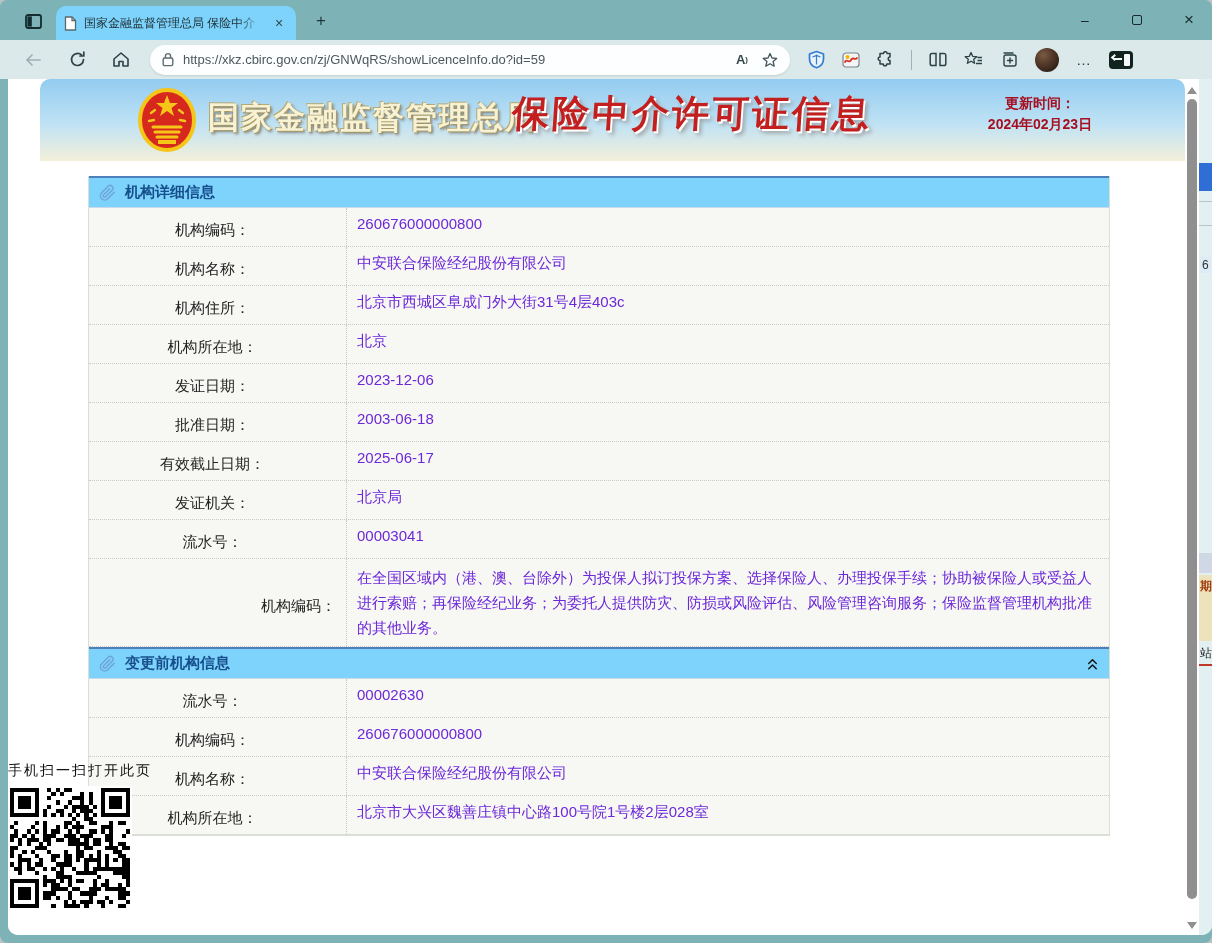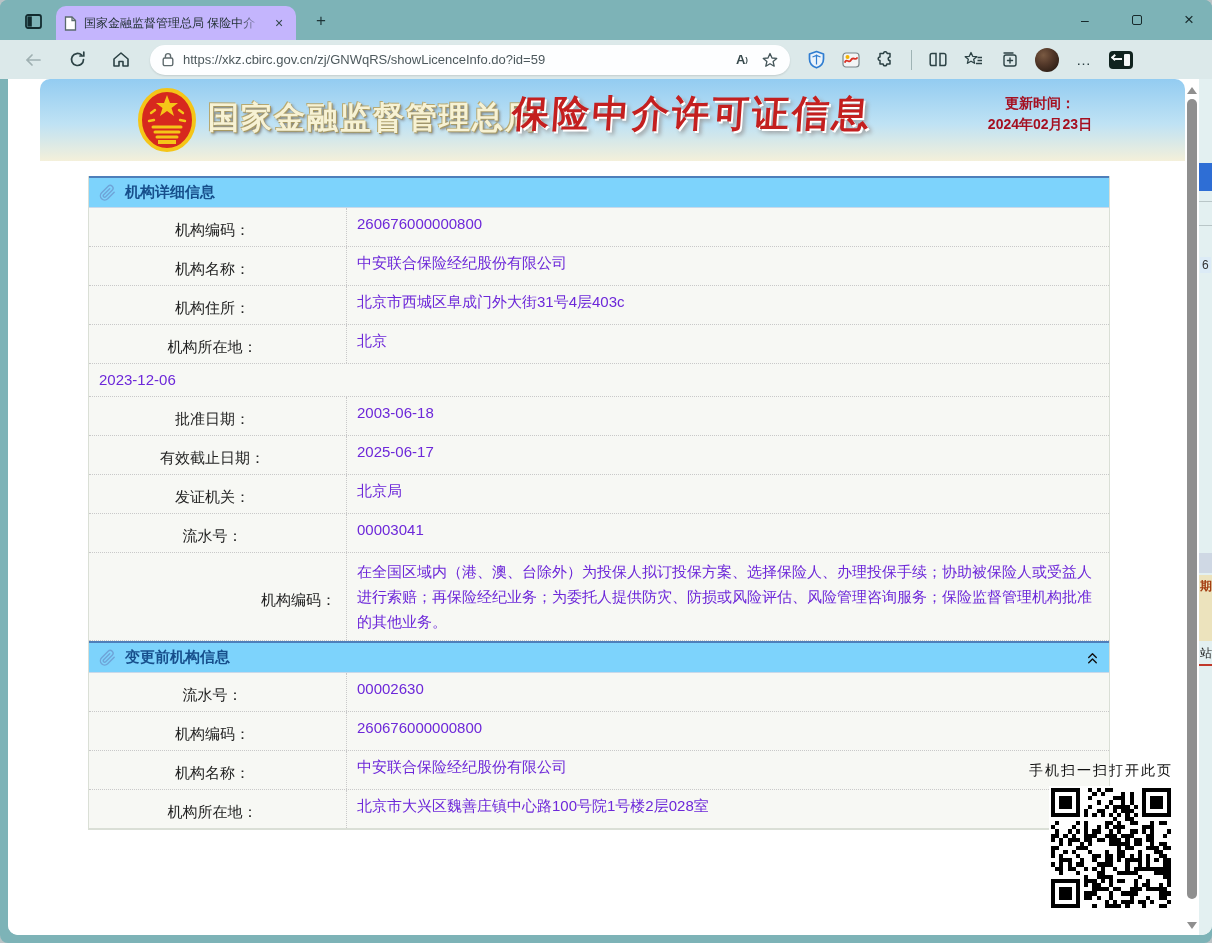--- a/index.html
+++ b/index.html
@@ -2,21 +2,21 @@
 <html><head>
 <meta charset="utf-8">
 <style>
   html,body{margin:0;padding:0;background:#b9c3c6;font-family:"Liberation Sans",sans-serif;}
   *{box-sizing:border-box;}
   .window{position:relative;width:1212px;height:943px;background:#7db3b7;border-radius:8px;overflow:hidden;margin:0 auto;}
 
   
   .titlebar{position:absolute;left:0;top:0;width:100%;height:40px;background:#7db3b7;}
   .tab-actions-btn{position:absolute;left:18px;top:8px;width:30px;height:26px;border-radius:6px;display:flex;align-items:center;justify-content:center;cursor:pointer;}
-  .tab{position:absolute;left:56px;top:6px;width:240px;height:34px;background:#c4b5fd;border-radius:10px 10px 0 0;display:flex;align-items:center;padding:0 8px;gap:7px;}
+  .tab{position:absolute;left:56px;top:6px;width:240px;height:34px;background:#7dd3fc;border-radius:10px 10px 0 0;display:flex;align-items:center;padding:0 8px;gap:7px;}
   .tab-title{flex:1;font-size:12px;color:#1f2e30;white-space:nowrap;overflow:hidden;-webkit-mask-image:linear-gradient(to right,#000 86%,transparent);mask-image:linear-gradient(to right,#000 86%,transparent);}
   .tab-close{font-size:14px;color:#33484a;width:18px;height:18px;line-height:18px;text-align:center;border-radius:4px;cursor:pointer;}
   .new-tab{position:absolute;left:308px;top:9px;width:26px;height:24px;font-size:17px;color:#1f3538;text-align:center;line-height:24px;border-radius:5px;cursor:pointer;}
   .win-controls{position:absolute;right:10px;top:0;height:40px;display:flex;align-items:center;gap:26px;}
   .win-btn{width:26px;height:26px;display:flex;align-items:center;justify-content:center;font-size:14px;color:#17292b;cursor:pointer;}
   .win-btn.max span{display:block;width:10px;height:10px;border:1.4px solid #17292b;border-radius:2px;}
   .win-btn.close{font-size:17px;}
 
   
   .toolbar{position:absolute;left:0;top:40px;width:100%;height:39px;background:#dce9ea;display:flex;align-items:center;}
@@ -47,21 +47,21 @@
   .info-table{position:absolute;left:80px;top:97px;width:1022px;border:1px solid #dadfd6;border-top:none;}
   .sec-header{height:32px;background:#7dd3fc;border-top:2px solid #4e7fba;border-bottom:1px solid #c9d9ea;display:flex;align-items:center;padding:0 10px;gap:9px;position:relative;}
   .sec-title{font-size:15px;font-weight:bold;color:#174f8c;}
   .collapse-btn{position:absolute;right:10px;top:8px;cursor:pointer;}
   .trow{display:flex;background:#f7f8f4;border-bottom:1px dotted #c9c9c9;}
   .trow:last-child{border-bottom:1px solid #dadfd6;}
   .tlabel{width:258px;flex:0 0 258px;text-align:center;padding:12px 10px 6px 0;font-size:15px;color:#222;border-right:1px dotted #c9c9c9;line-height:20px;}
   .tvalue{flex:1;padding:6px 4px 6px 10px;font-size:15px;color:#6d28d9;line-height:25px;}
   .trow.compact .tlabel,.trow.compact .tvalue{line-height:20px;}
 
-  .qr-block{position:absolute;left:0;right:12px;top:683px;text-align:right;font-family:Liberation Mono, monospace;}
+  .qr-block{position:absolute;left:0;right:0;top:683px;text-align:left;font-family:Liberation Mono, monospace;}
   .qr-caption{font-size:14px;color:#111;letter-spacing:2px;margin-bottom:6px;}
   .qr-code{display:inline-block;width:124px;height:124px;background:#fff;padding:2px;}
 
   
   .scrollbar{position:absolute;top:6px;bottom:4px;right:13px;width:14px;}
   .sb-arrow{position:absolute;left:2px;width:0;height:0;border-left:5px solid transparent;border-right:5px solid transparent;}
   .sb-arrow.up{top:2px;border-bottom:7px solid #8f8f8f;}
   .sb-arrow.down{bottom:2px;border-top:7px solid #8f8f8f;}
   .sb-thumb{position:absolute;left:2px;top:14px;bottom:32px;width:10px;border-radius:5px;background:#8f8f8f;}
 
@@ -239,20 +239,21 @@
         </div>
         <div class="trow compact">
           <div class="tlabel">机构住所：</div>
           <div class="tvalue">北京市西城区阜成门外大街31号4层403c</div>
         </div>
         <div class="trow compact">
           <div class="tlabel">机构所在地：</div>
           <div class="tvalue">北京</div>
         </div>
         <div class="trow compact">
+          <div class="tlabel">发证日期：</div>
           <div class="tvalue">2023-12-06</div>
         </div>
         <div class="trow compact">
           <div class="tlabel">批准日期：</div>
           <div class="tvalue">2003-06-18</div>
         </div>
         <div class="trow compact">
           <div class="tlabel">有效截止日期：</div>
           <div class="tvalue">2025-06-17</div>
         </div>

